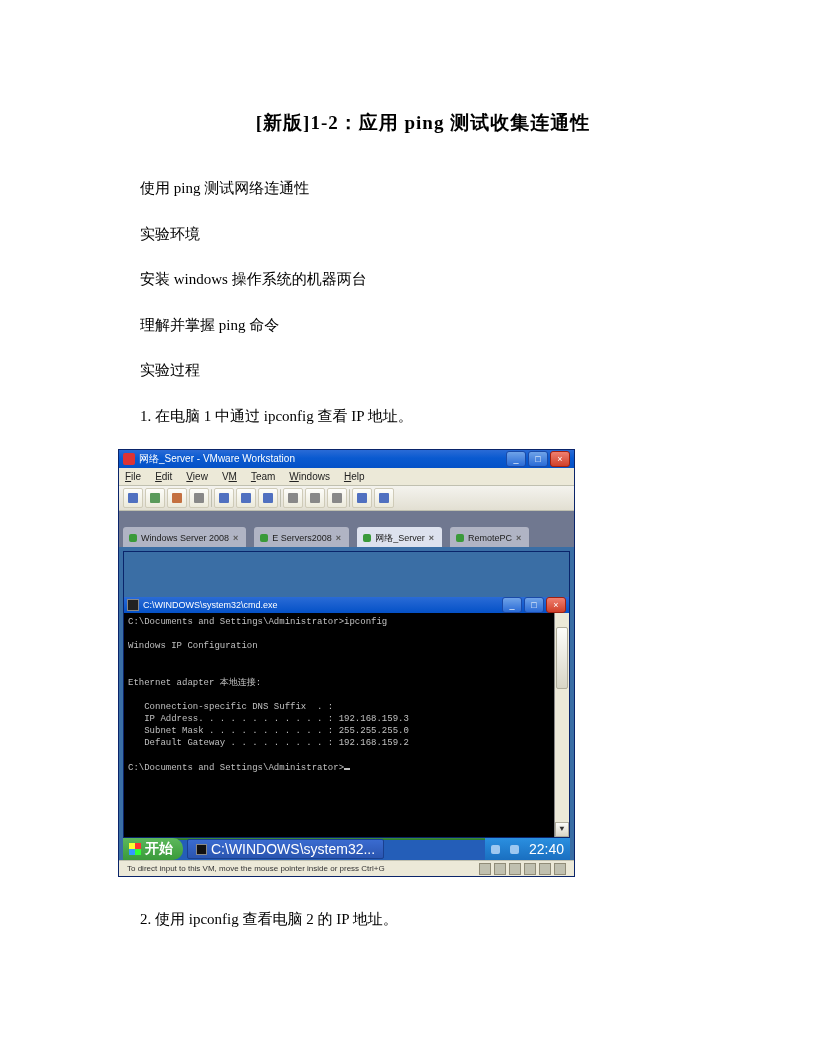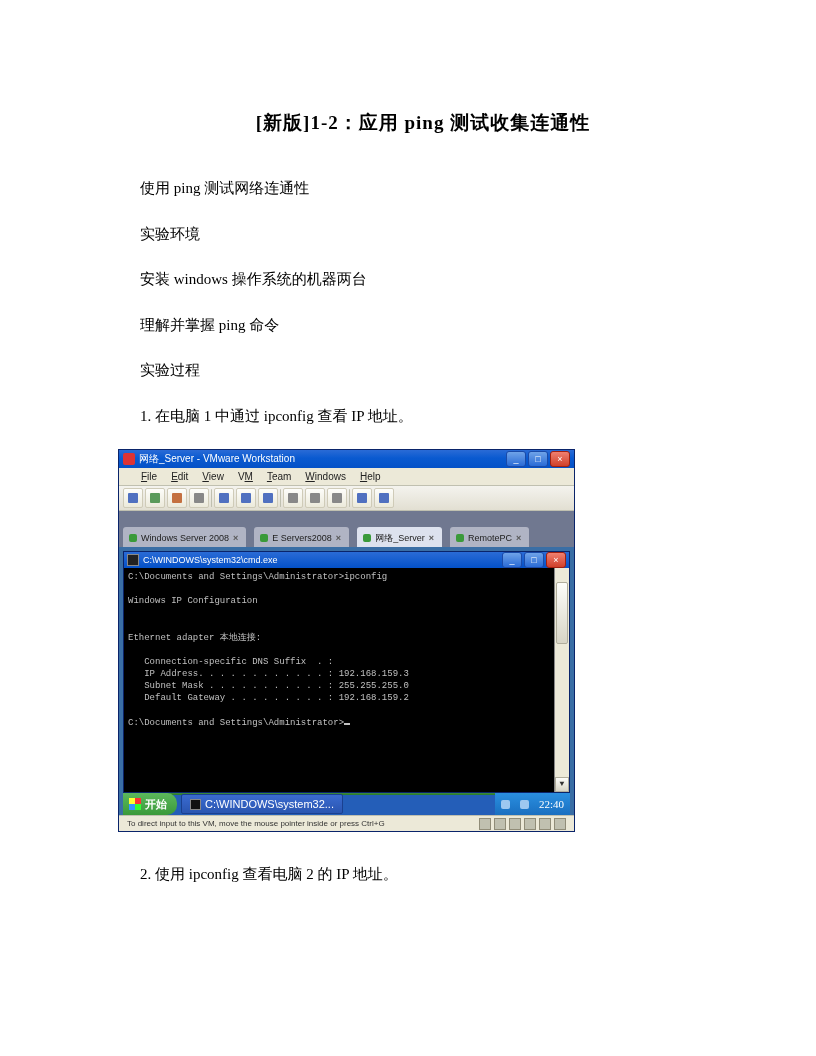--- a/index.html
+++ b/index.html
@@ -61,21 +61,21 @@
     color: #fff;
     display:flex; align-items:center; justify-content:center;
     font-size:9px; line-height:1;
   }
   .xp-btn.close { background: linear-gradient(to bottom, #f08070, #d0402a); border-color:#a02010;}
   .vm-menubar {
     height: 17px;
     background: #ece9d8;
     border-bottom: 1px solid #c0c0b0;
     display: flex; align-items: center;
-    padding: 0 22px;
+    padding: 0 6px;
     gap: 14px;
     font-size: 10px;
     color: #222;
   }
   .vm-menubar span u { text-decoration: underline; }
   .vm-toolbar {
     height: 24px;
     background: linear-gradient(to bottom, #f4f3ee, #e2dfd2);
     border-bottom: 1px solid #c0c0b0;
     display:flex; align-items:center;
@@ -127,21 +127,21 @@
   
   .cmd-window {
     border:1px solid #0a246a;
     margin-bottom:0;
   }
   .cmd-titlebar{
     height:16px;
     background: linear-gradient(to bottom,#2a6bd6,#0451c7);
     display:flex;align-items:center;
     padding:0 3px;
-    color:#fff;font-size:9px;
+    color:#fff;font-size:9px;margin-top:45px;
   }
   .cmd-titlebar .cicon{width:10px;height:10px;background:#222;border:1px solid #888;margin-right:4px;}
   .cmd-titlebar .ctitle{flex:1;}
   .cmd-body{
     background:#000;
     color:#c0c0c0;
     font-family: "Courier New", monospace;
     font-size:9px;
     padding:3px 4px;
     height: 218px;
@@ -160,21 +160,21 @@
   }
   .cmd-scroll .sb-btn{height:13px;background:linear-gradient(#fdfdfa,#d8d5c6);border:1px solid #b0ad9c;display:flex;align-items:center;justify-content:center;font-size:8px;color:#333;}
   .cmd-scroll .sb-track{position:absolute;top:14px;bottom:14px;left:0;right:0;background:#ece9d8;}
   .cmd-scroll .sb-thumb{position:absolute;left:1px;right:1px;top:0;height:60px;background:linear-gradient(#fdfdfa,#d8d5c6);border:1px solid #b0ad9c;border-radius:2px;}
   .cmd-scroll .sb-bot{position:absolute;bottom:0;left:0;right:0;}
   
   .guest-taskbar{
     height:22px;
     background: linear-gradient(to bottom,#3f8e3e,#2a7a2a 8%,#245eb8 8%,#245eb8 100%);
     display:flex;align-items:center;
-    color:#fff;font-size:11px;
+    color:#fff;font-size:14px;
   }
   .start-btn{
     height:22px;
     background:linear-gradient(to bottom,#5cb85c,#3a9a3a);
     padding:0 10px 0 6px;
     display:flex;align-items:center;gap:4px;
     border-radius:0 10px 10px 0;
     font-weight:bold;
   }
   .start-btn .winicon{width:12px;height:12px;background:conic-gradient(#f33 0 25%,#3f3 0 50%,#39f 0 75%,#ff3 0);}  
@@ -186,21 +186,21 @@
     padding:0 8px;
     display:flex;align-items:center;gap:4px;
     border-radius:2px;
   }
   .task-item .ticon{width:9px;height:9px;background:#111;border:1px solid #888;}
   .tray{
     margin-left:auto;
     height:22px;
     background:linear-gradient(#2a8fe0,#1a6fc0);
     padding:0 6px;
-    display:flex;align-items:center;gap:10px;font-family:Liberation Serif, serif;
+    display:flex;align-items:center;gap:10px;
   }
   .tray .ticon2{width:9px;height:9px;background:#9ec8f0;border-radius:2px;}
   
   .vm-status{
     height:15px;
     background:#ece9d8;
     border-top:1px solid #c0c0b0;
     display:flex;align-items:center;
     justify-content:space-between;
     padding:0 8px;

